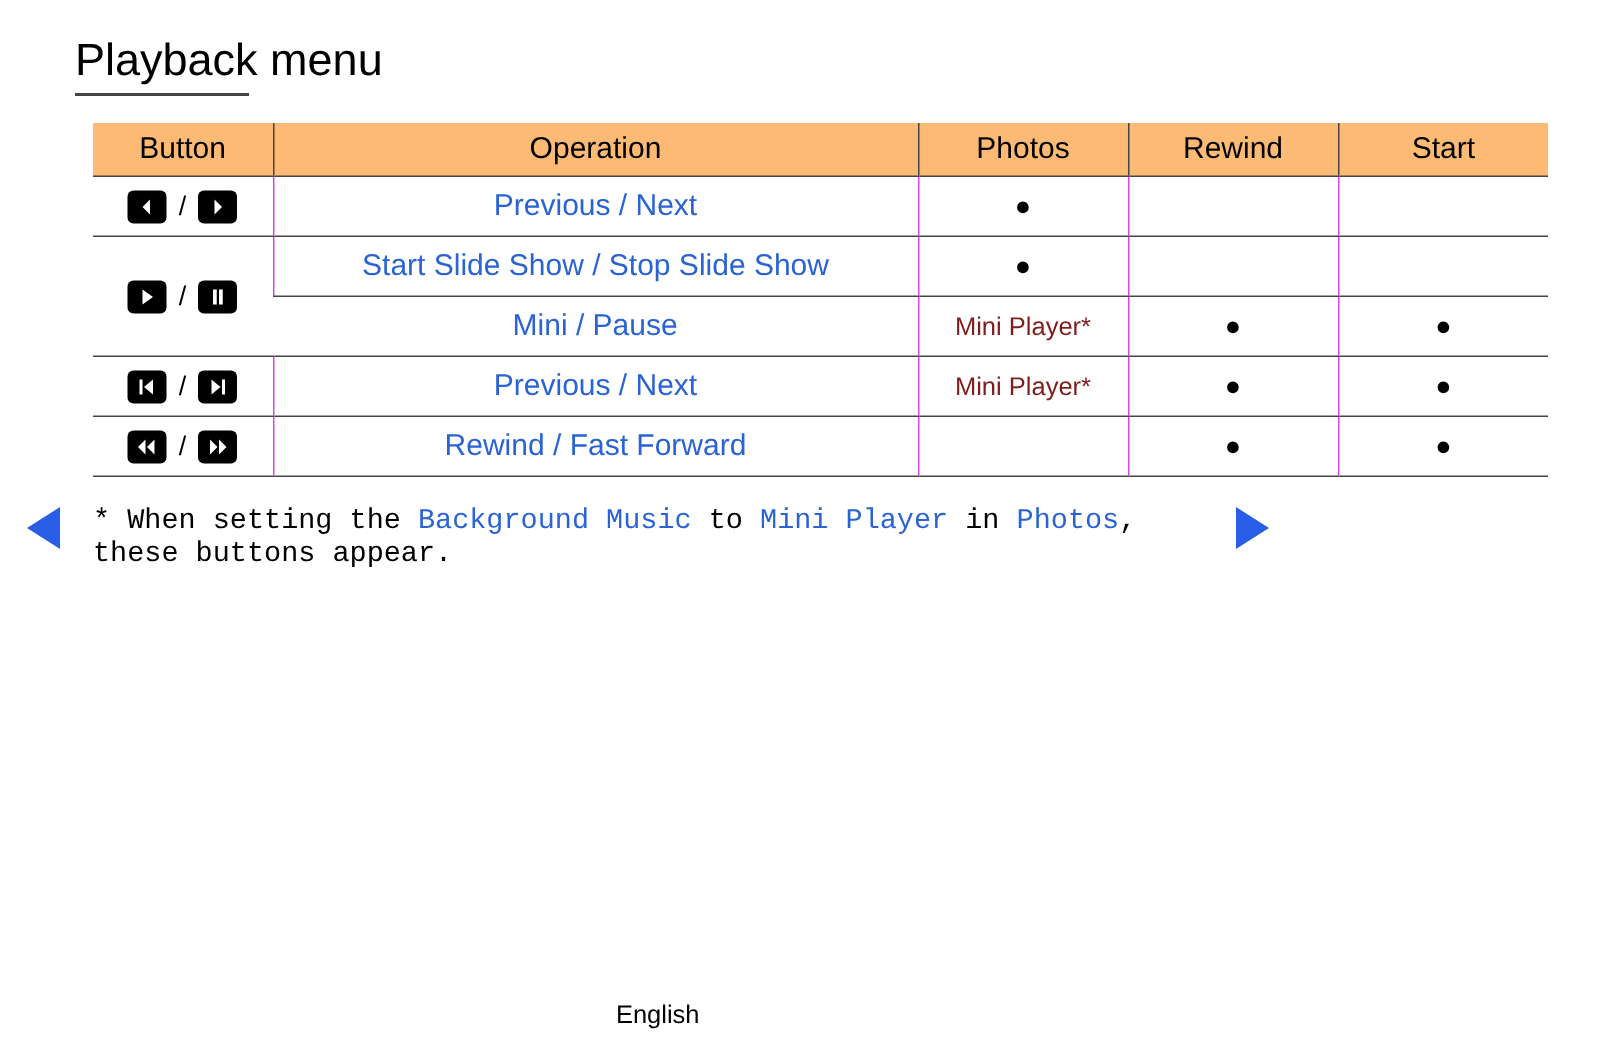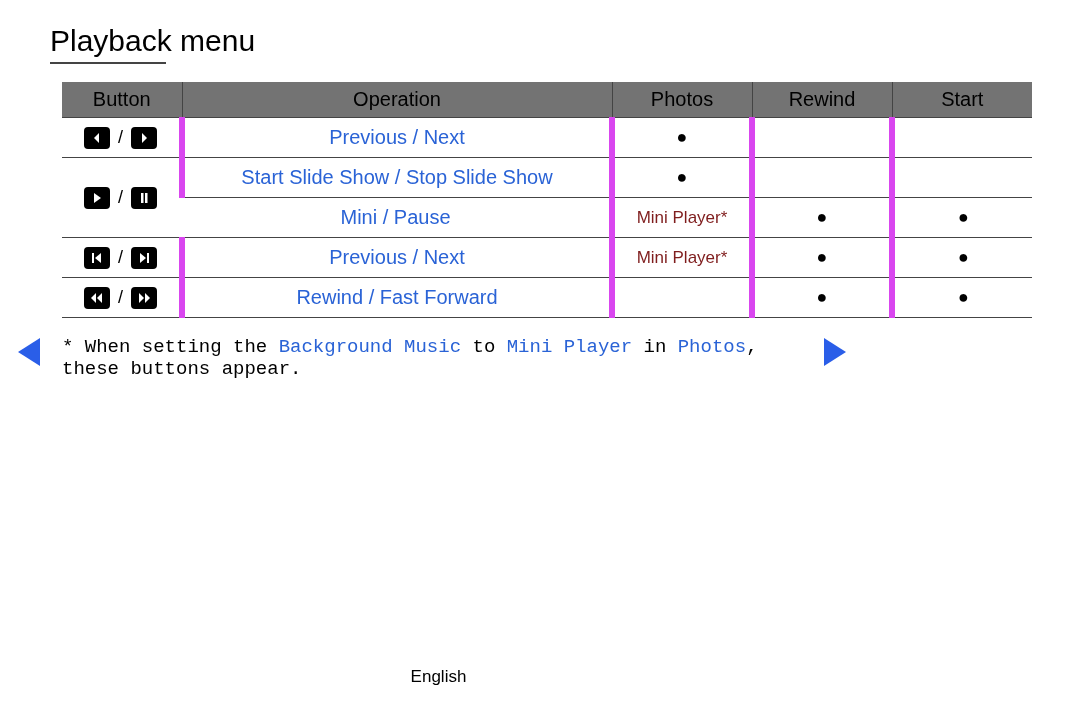--- a/index.html
+++ b/index.html
@@ -33,34 +33,34 @@
 
   .table-wrap {
     margin: 0 14px;
   }
   table {
     width: 100%;
     border-collapse: collapse;
     table-layout: fixed;
   }
   th {
-    background: #737373;
+    background: #fdba74;
     font-weight: 400;
     font-size: 20px;
     padding: 6px 4px;
     border-bottom: 1px solid #444;
   }
   th + th { border-left: 1px solid #444; }
   td {
     font-size: 20px;
     text-align: center;
     padding: 8px 4px;
     border-bottom: 1px solid #444;
   }
-  td + td { border-left: 6px solid #d946ef; }
+  td + td { border-left: 1px solid #d946ef; }
   .op { color: #2a63d6; }
   .mini { color: #7f1d1d; font-size: 17px; }
   .dot { font-size: 18px; }
 
   col.c-btn { width: 120px; }
   col.c-op  { width: 430px; }
   col.c-ph  { width: 140px; }
   col.c-vd  { width: 140px; }
   col.c-mu  { width: 140px; }
 

